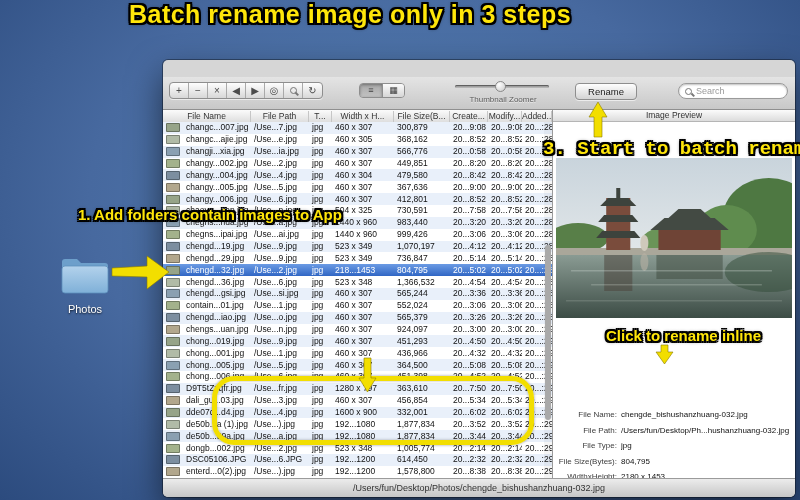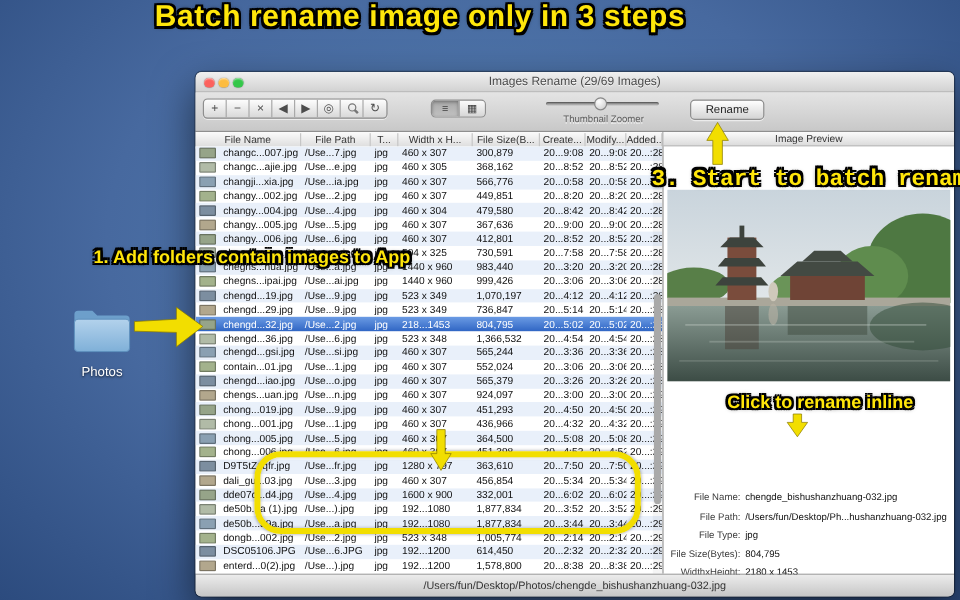--- a/index.html
+++ b/index.html
@@ -95,26 +95,20 @@
   .statusbar { position:absolute; left:0; top:418px; width:632px; height:19px; border-radius:0 0 5px 5px;
     background:linear-gradient(#ececec,#c6c6c6); border-top:1px solid #9b9b9b;
     text-align:center; font-size:9px; line-height:18px; color:#333; }
 </style>
 </head>
 <body>
 
 <div id="screen">
 
   <div id="win">
-    <div class="titlebar">
-      <span class="tl red"></span>
-      <span class="tl yel"></span>
-      <span class="tl grn"></span>
-      <span class="wtitle">Images Rename (29/69 Images)</span>
-    </div>
 
     <div class="toolbar">
       <div class="navgroup" id="nav-buttons">
           <span class="nav-btn">+</span>
           <span class="nav-btn">−</span>
           <span class="nav-btn">×</span>
           <span class="nav-btn">◀</span>
           <span class="nav-btn">▶</span>
           <span class="nav-btn">◎</span>
           <span class="nav-btn"><span class="mag-icon" style="margin-top: 3px;"></span></span>
@@ -124,20 +118,24 @@
         <span class="seg active">≡</span>
         <span class="seg">▦</span>
       </div>
       <div class="zoomer">
         <div class="slider-track">
           <div class="knob"></div>
         </div>
         <div class="zoomer-label">Thumbnail Zoomer</div>
       </div>
       <button class="rename">Rename</button>
+      <div class="search">
+        <span class="mag-icon"></span>
+        <span class="ph">Search</span>
+      </div>
     </div>
 
     <div class="thead" id="thead">
         <div class="th" style="width: 88px;">File Name</div>
         <div class="th" style="width: 58px;">File Path</div>
         <div class="th" style="width: 23px;">T...</div>
         <div class="th" style="width: 62px;">Width x H...</div>
         <div class="th" style="width: 56px;">File Size(B...</div>
         <div class="th" style="width: 38px;">Create...</div>
         <div class="th" style="width: 34px;">Modify...</div>

